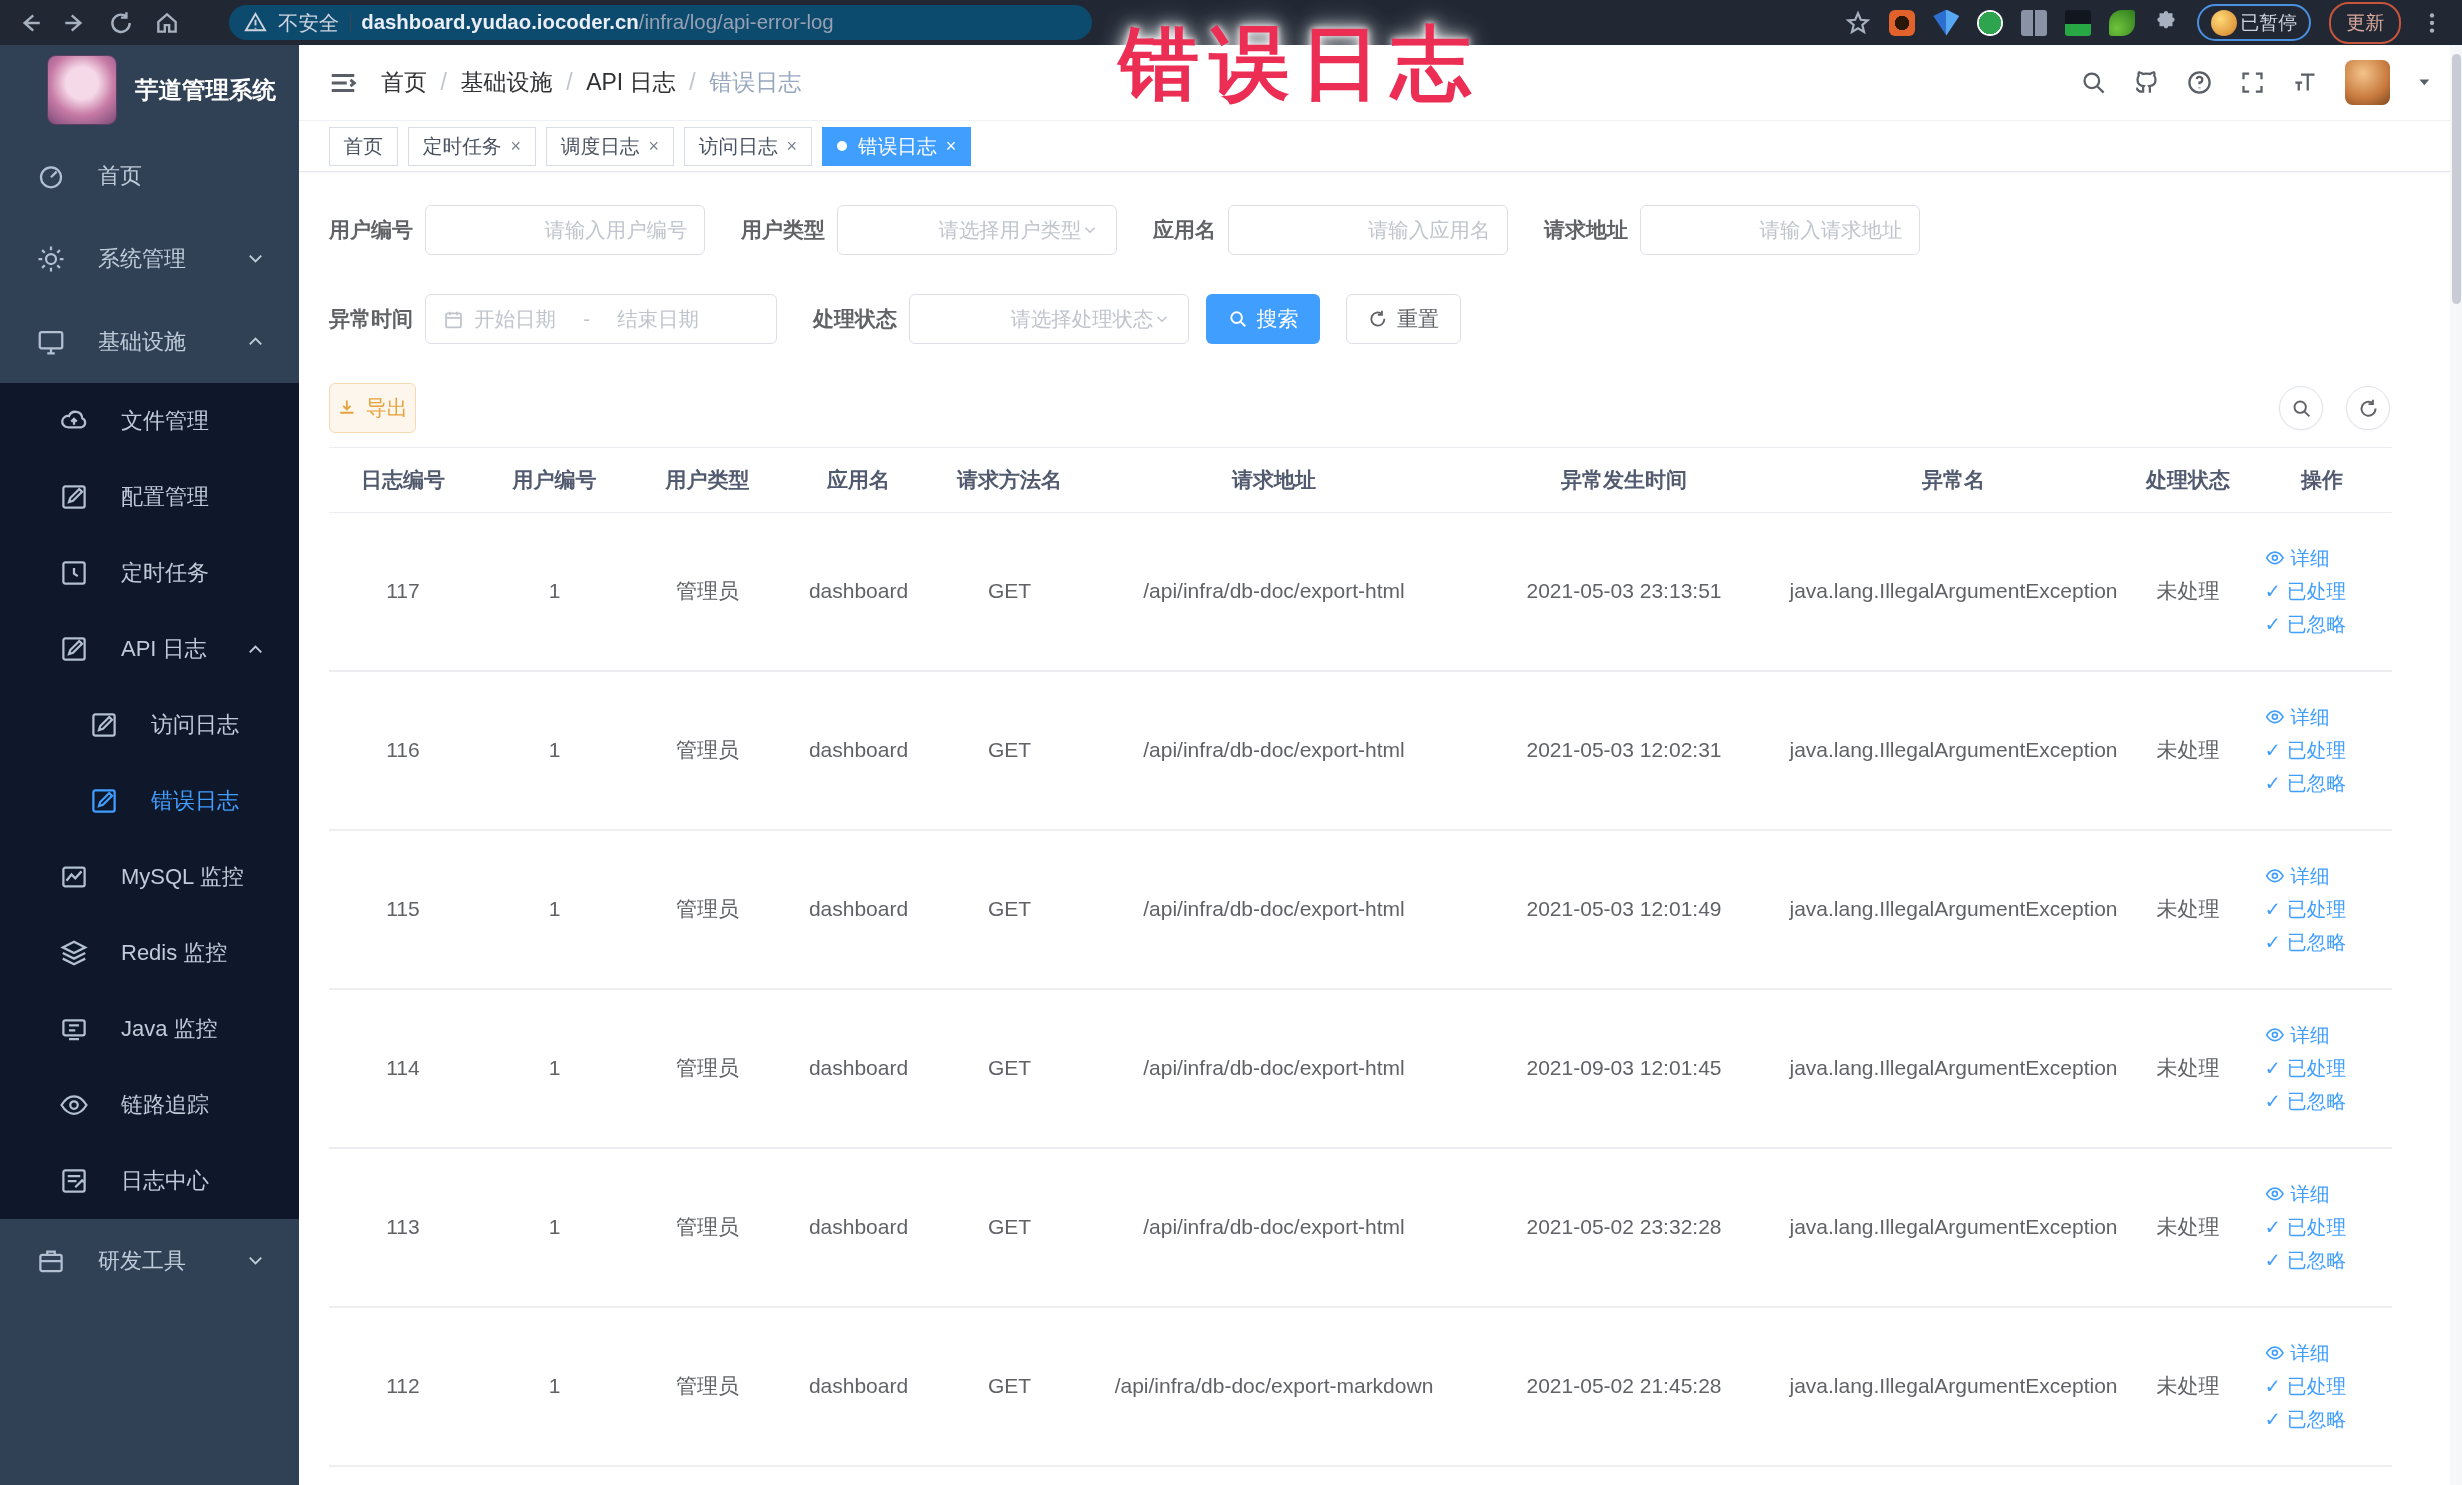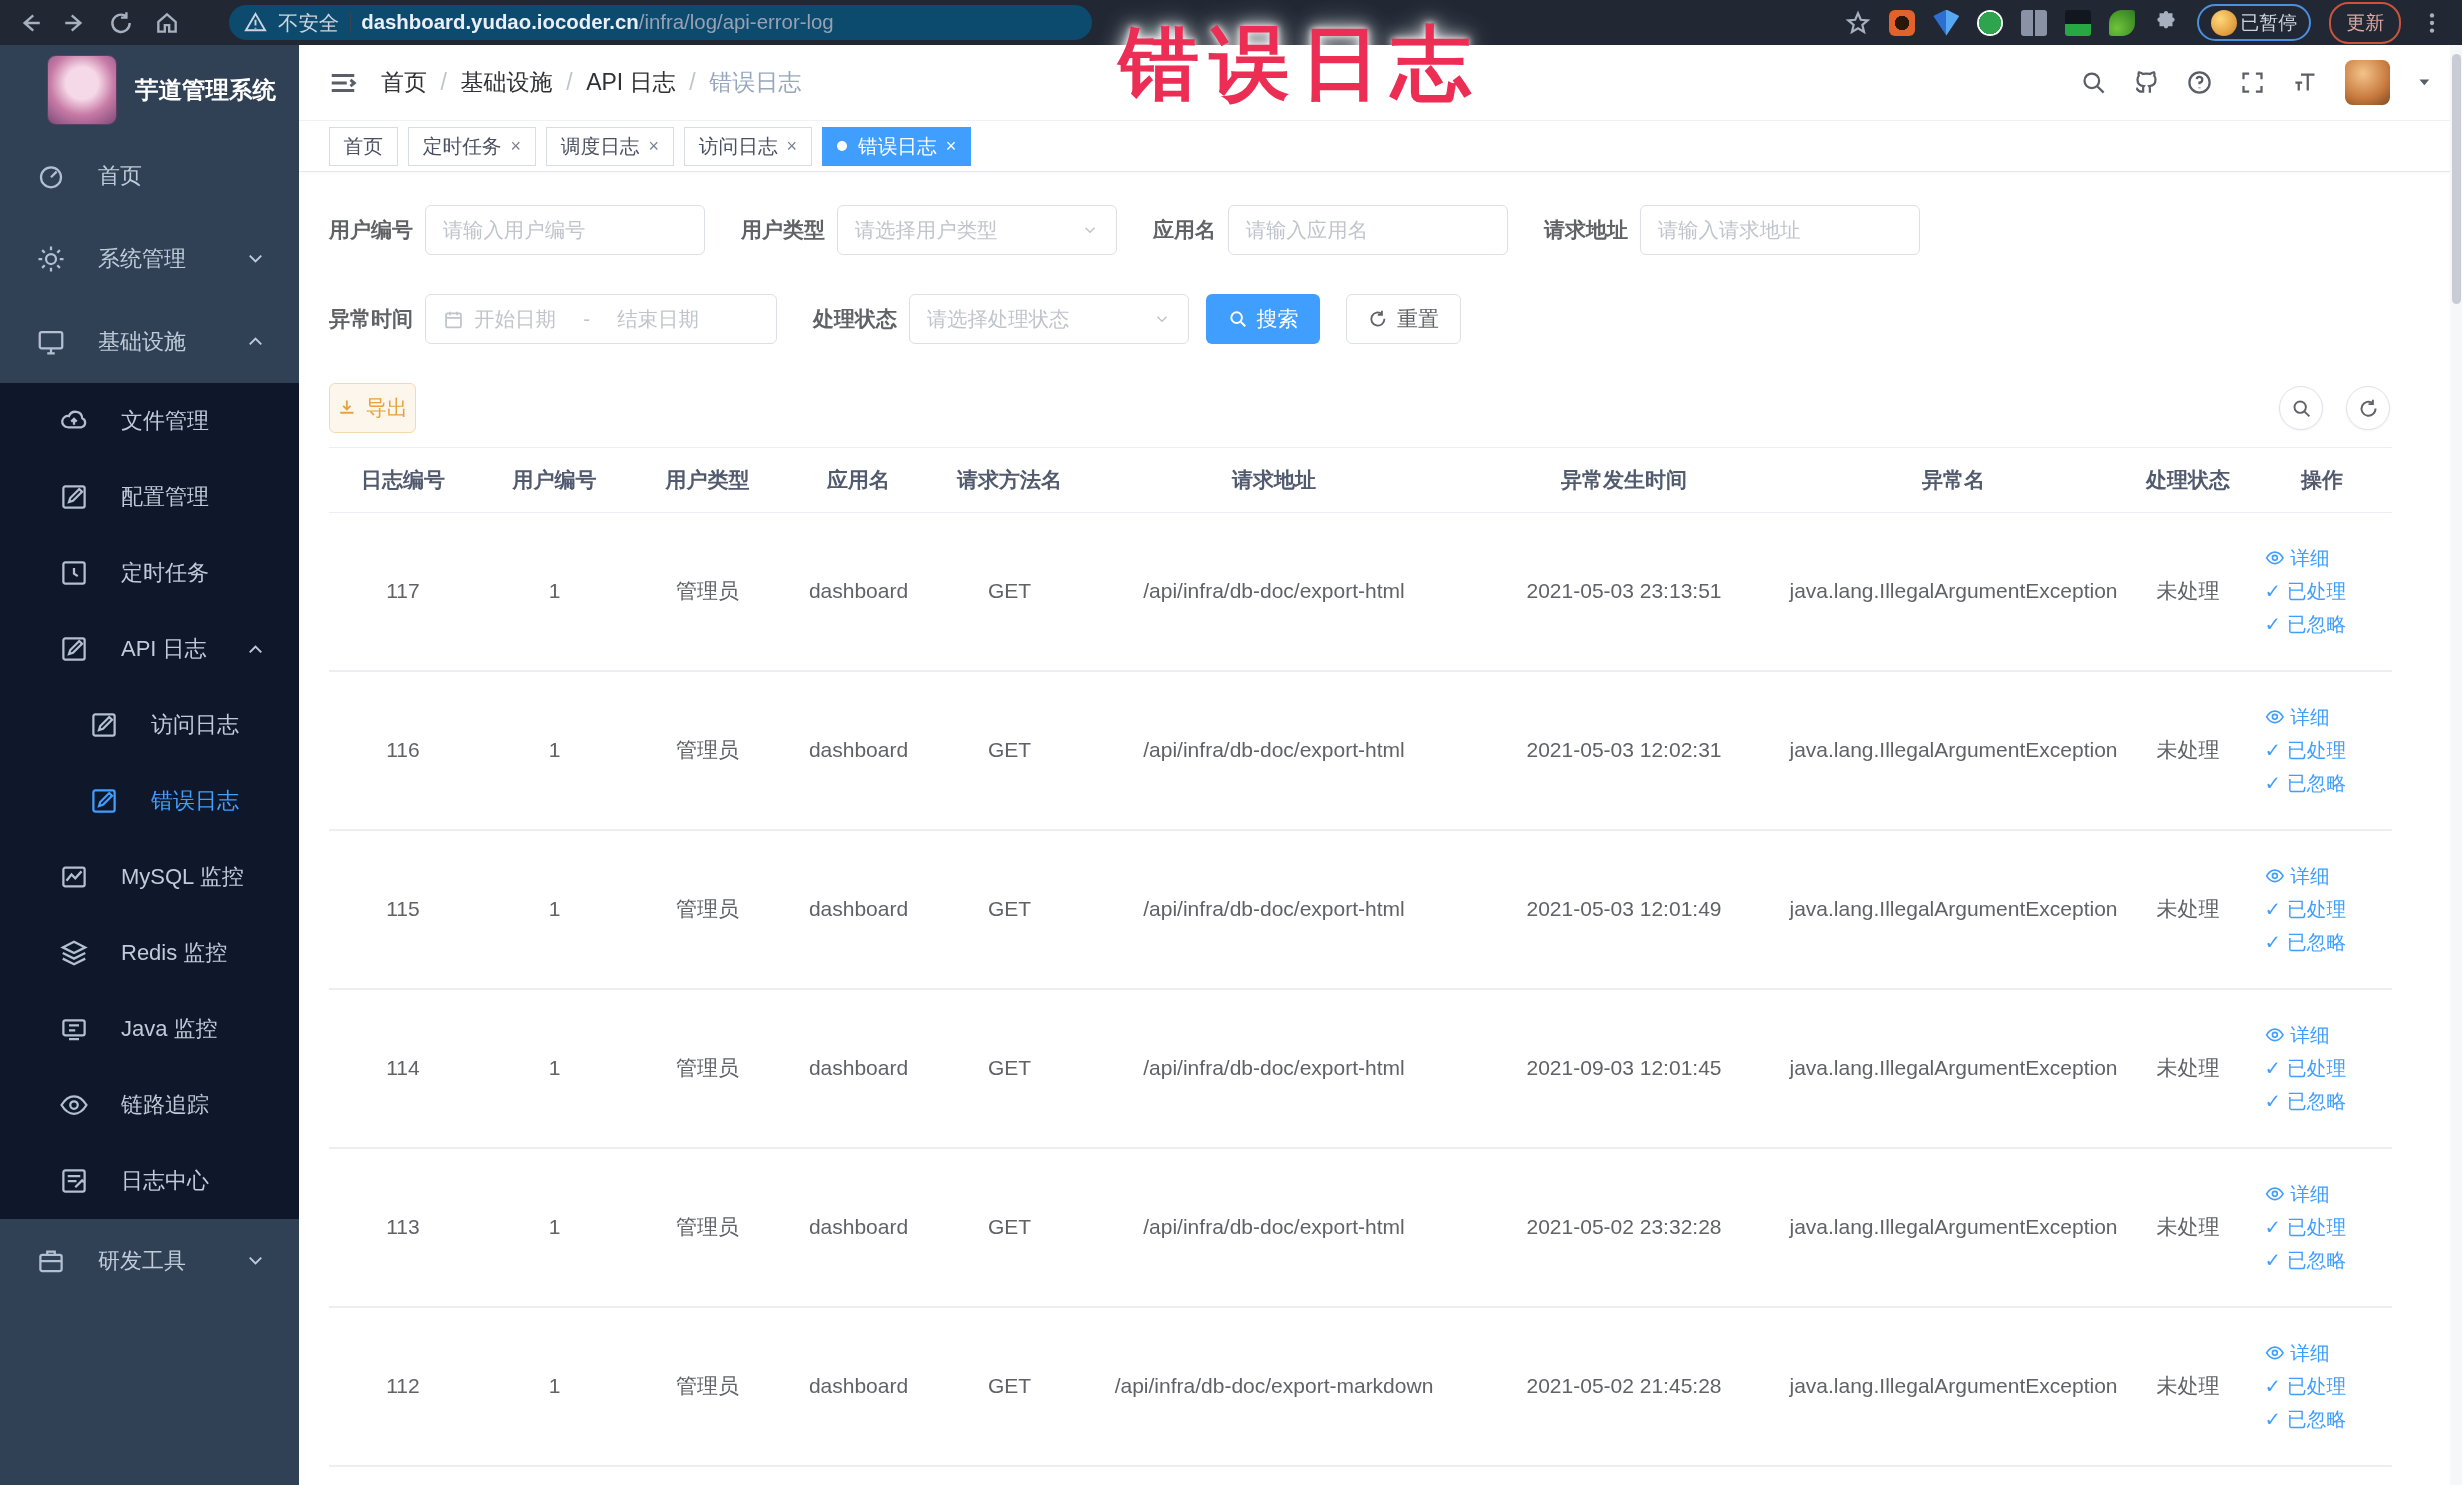--- a/index.html
+++ b/index.html
@@ -83,21 +83,21 @@
     background:#fff; margin-right:1.5px; }
 
   .content { padding:33px 0 0 30px; }
 
   
   .f-row { display:flex; align-items:center; margin-bottom:39px; }
   .f-label { font-size:21px; color:#606266; font-weight:600; margin-right:12px; white-space:nowrap; }
   .f-input { height:50px; border:0.8px solid #dcdfe6; border-radius:6px; background:#fff;
     display:flex; align-items:center; padding:0 16.7px; margin-right:36px; }
   .f-input input { border:none; outline:none; width:100%; font-size:20.4px;
-    font-family:inherit; color:#606266; }
+    font-family:inherit; color:#606266;text-align:right; }
   .f-input input::placeholder { color:#c0c4cc; }
   .w370 { width:280px; } .w465 { width:352px; justify-content:flex-start; gap:10.6px; }
   .sel-caret { width:18px; height:18px; color:#c0c4cc; flex:0 0 auto; margin-left:auto; }
   .cal-ico { width:21px; height:21px; color:#c0c4cc; flex:0 0 auto; }
   .rangeph { font-size:20.4px; color:#c0c4cc; white-space:nowrap; }
   .range-sep { font-size:20.4px; color:#c0c4cc; padding:0 16.7px; }
   .btn { height:50px; display:flex; align-items:center; gap:9px; border-radius:6px;
     font-size:21px; padding:0 21px; cursor:pointer; border:0.8px solid transparent; }
   .btn svg { width:19.7px; height:19.7px; }
   .btn.primary { background:#409eff; color:#fff; margin-left:16.7px; }

